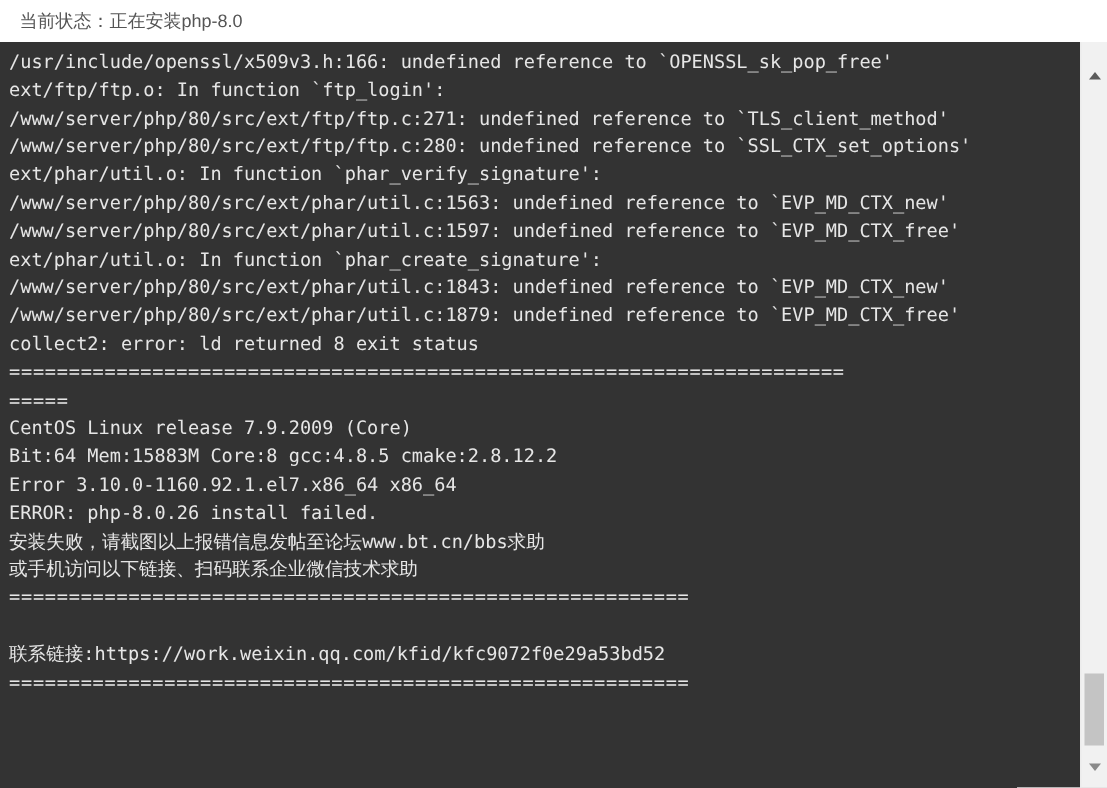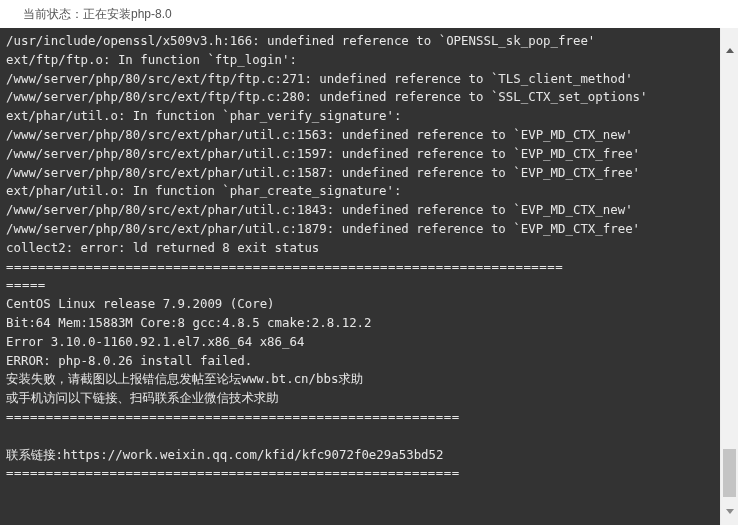--- a/index.html
+++ b/index.html
@@ -20,21 +20,21 @@
     background: #ffffff;
     box-sizing: border-box;
   }
 
   
   .status-bar {
     height: 28px;
     background: #ffffff;
     display: flex;
     align-items: center;
-    padding-left: 23px;
+    padding-left: 13px;
     box-sizing: border-box;
   }
   .status-text {
     font-size: 12px;
     color: #555555;
     font-family: "Liberation Sans", sans-serif;
     letter-spacing: 0px;
     white-space: nowrap;
   }
 
@@ -127,21 +127,20 @@
 
     <div class="console">
 
       <div class="line">/usr/include/openssl/x509v3.h:166: undefined reference to `OPENSSL_sk_pop_free'</div>
       <div class="line">ext/ftp/ftp.o: In function `ftp_login':</div>
       <div class="line">/www/server/php/80/src/ext/ftp/ftp.c:271: undefined reference to `TLS_client_method'</div>
       <div class="line">/www/server/php/80/src/ext/ftp/ftp.c:280: undefined reference to `SSL_CTX_set_options'</div>
       <div class="line">ext/phar/util.o: In function `phar_verify_signature':</div>
       <div class="line">/www/server/php/80/src/ext/phar/util.c:1563: undefined reference to `EVP_MD_CTX_new'</div>
       <div class="line">/www/server/php/80/src/ext/phar/util.c:1597: undefined reference to `EVP_MD_CTX_free'</div>
-      <div class="line">/www/server/php/80/src/ext/phar/util.c:1587: undefined reference to `EVP_MD_CTX_free'</div>
       <div class="line">ext/phar/util.o: In function `phar_create_signature':</div>
       <div class="line">/www/server/php/80/src/ext/phar/util.c:1843: undefined reference to `EVP_MD_CTX_new'</div>
       <div class="line">/www/server/php/80/src/ext/phar/util.c:1879: undefined reference to `EVP_MD_CTX_free'</div>
       <div class="line">collect2: error: ld returned 8 exit status</div>
 
       <div class="line sep">======================================================================</div>
       <div class="line sep">=====</div>
 
       <div class="line">CentOS Linux release 7.9.2009 (Core)</div>
       <div class="line">Bit:64 Mem:15883M Core:8 gcc:4.8.5 cmake:2.8.12.2</div>

